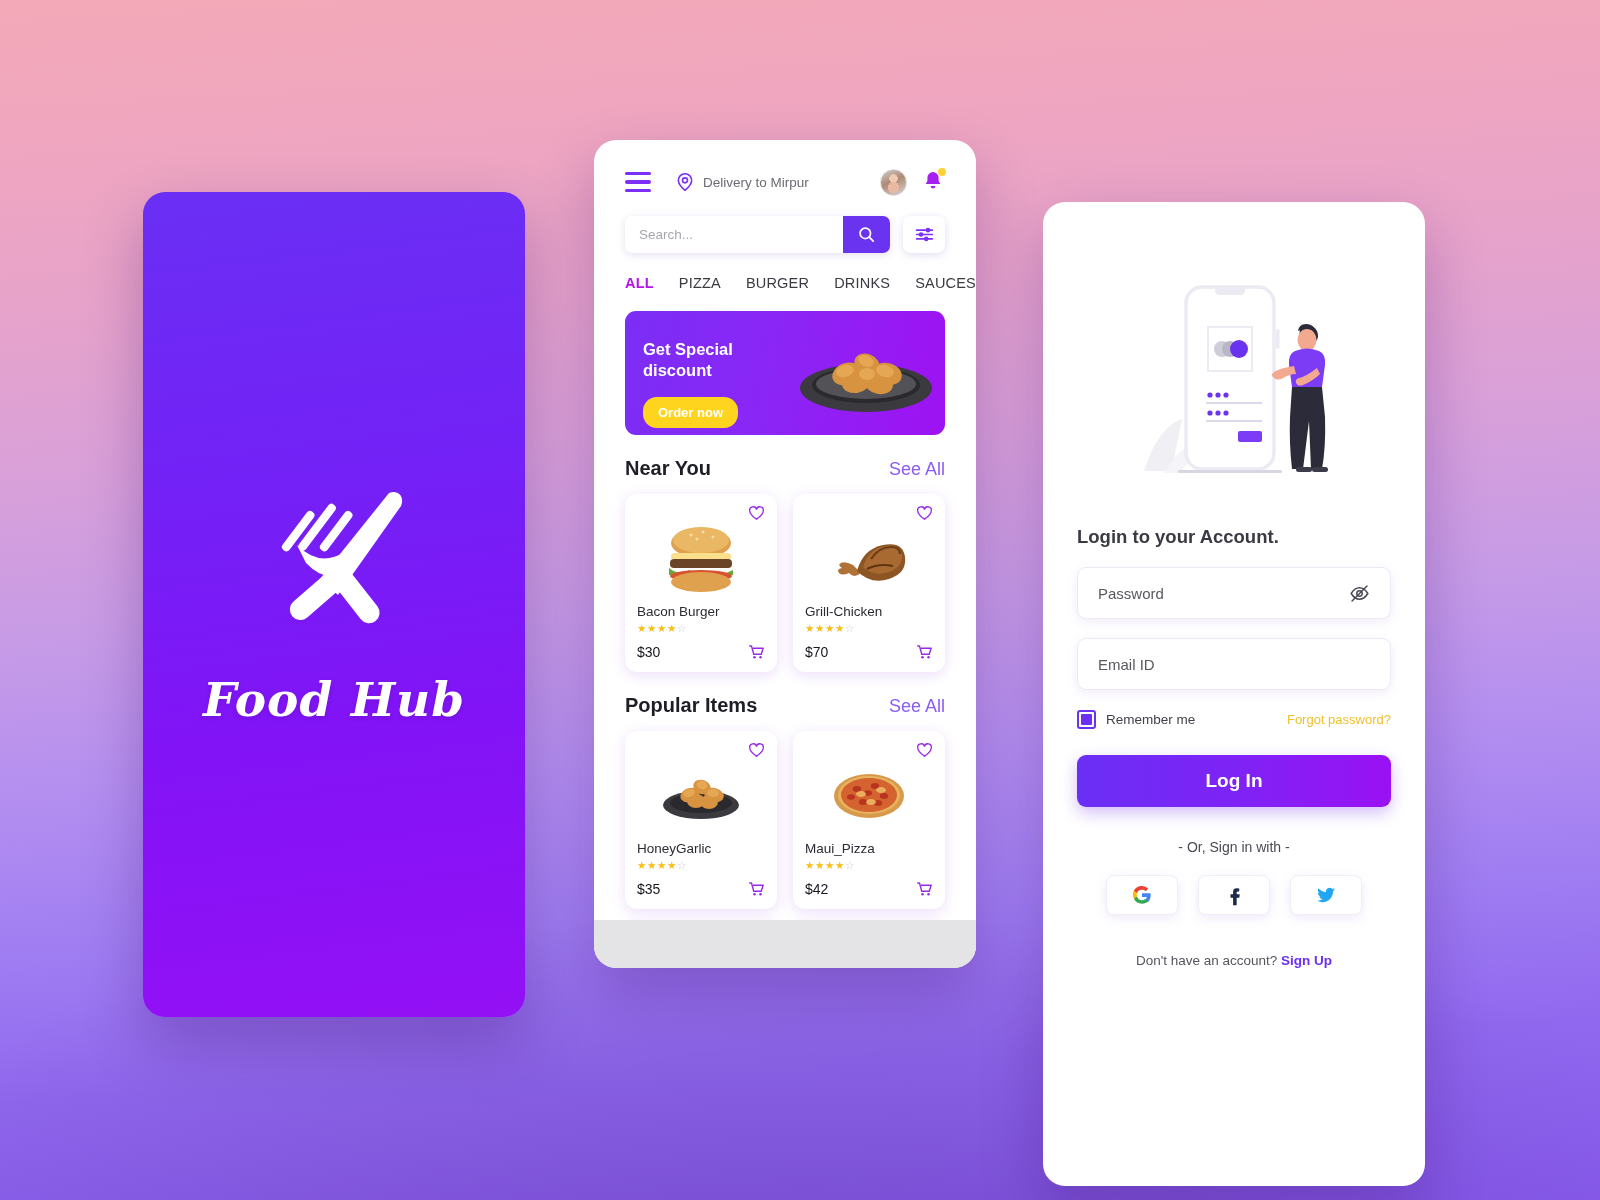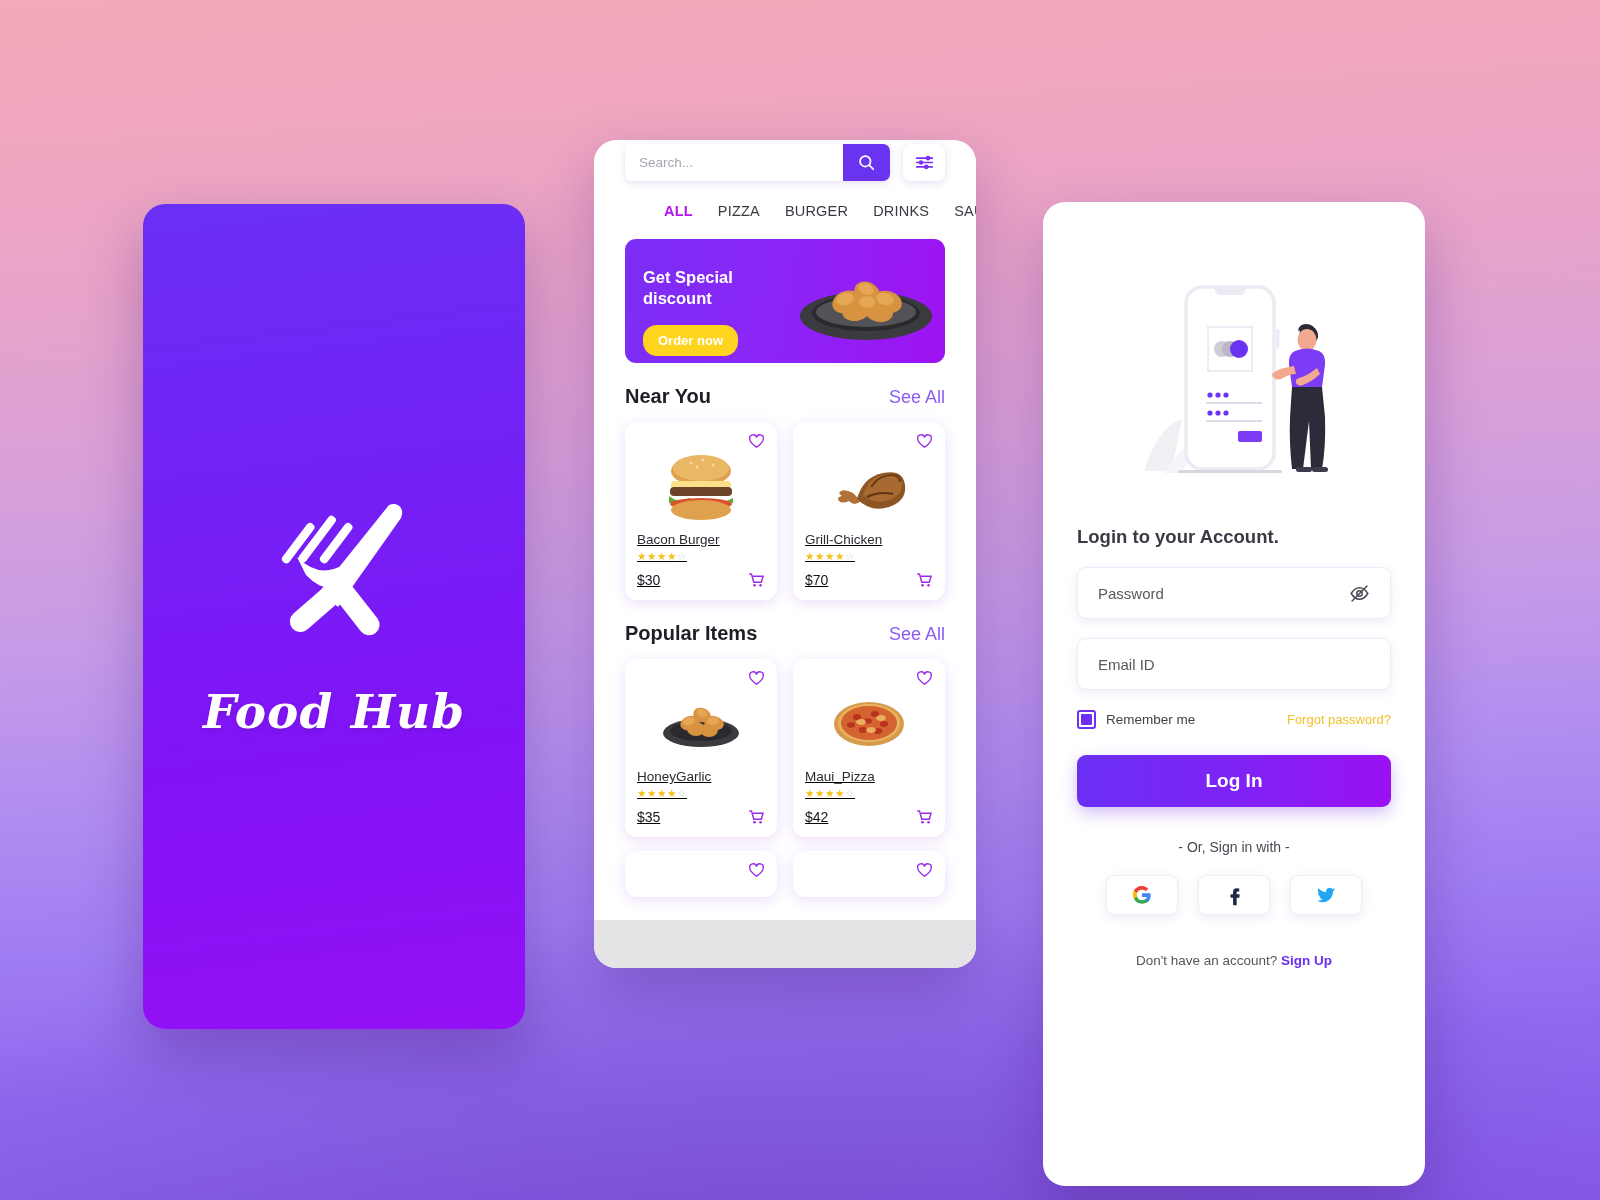--- a/index.html
+++ b/index.html
@@ -19,21 +19,21 @@
         #9068ef 86%,
         #8a5df0 100%);
     position: relative;
   }
 
   
   .panel { position: absolute; border-radius: 22px; }
 
   
   #splash {
-    left: 143px; top: 204px; width: 382px; height: 825px;
+    left: 143px; top: 192px; width: 382px; height: 825px;
     background: linear-gradient(173deg, #6a2ff4 0%, #7321f6 35%, #8213f6 65%, #9410f5 100%);
     box-shadow: 0 26px 60px rgba(60,10,110,0.30);
     display: flex; flex-direction: column; align-items: center; justify-content: center;
   }
   .logo-mark { width: 190px; height: 165px; margin-bottom: 24px; }
   .brand-name {
     font-family: "DejaVu Serif", serif;
     font-style: italic; font-weight: 700;
     font-size: 47px; color: #ffffff; letter-spacing: 1px;
     text-shadow: 0 2px 5px rgba(0,0,0,0.12);
@@ -83,21 +83,21 @@
     border: 0; cursor: pointer;
   }
   .filter-btn {
     width: 42px; height: 37px; background: #fff; border: 0; border-radius: 8px;
     box-shadow: 0 2px 9px rgba(90,40,160,0.16);
     display: flex; align-items: center; justify-content: center; cursor: pointer;
   }
 
   .cats { display: flex; align-items: center; gap: 25px; margin-top: 22px; }
   .cat { font-size: 14.5px; color: #3a3a42; letter-spacing: .2px; cursor: pointer; white-space: nowrap; }
-  .cat.active { color: #b514ec; font-weight: 700; margin-left: 39px; }
+  .cat.active { color: #b514ec; font-weight: 700; }
 
   .banner {
     margin-top: 20px; height: 124px; border-radius: 11px; position: relative;
     background: linear-gradient(100deg, #7b2ef5 0%, #8a26f6 45%, #9e12f2 100%);
     overflow: hidden;
   }
   .banner-copy { position: absolute; left: 18px; top: 28px; }
   .banner-title { color: #fff; font-size: 16.5px; font-weight: 700; line-height: 1.28; }
   .order-btn {
     margin-top: 16px; background: #ffd41f; color: #fff; border: 0;
@@ -106,21 +106,21 @@
   }
   .banner-food {
     position: absolute; right: 8px; top: 50%; transform: translateY(-50%);
     width: 142px; height: 86px;
   }
 
   .sec-head { display: flex; align-items: baseline; margin-top: 22px; }
   .sec-title { font-size: 20px; font-weight: 700; color: #1e1e27; }
   .see-all { margin-left: auto; font-size: 18px; color: #8b5cf6; cursor: pointer; }
 
-  .grid { display: grid; grid-template-columns: 1fr 1fr; gap: 16px; margin-top: 14px; text-decoration: underline; }
+  .grid { display: grid; grid-template-columns: 1fr 1fr; gap: 16px; margin-top: 14px; }
   .card {
     background: #fff; border-radius: 12px; padding: 12px 12px 11px;
     box-shadow: 0 3px 14px rgba(150,60,230,0.18); position: relative; min-height: 155px;
     display: flex; flex-direction: column;
   }
   .heart { position: absolute; right: 12px; top: 11px; width: 17px; height: 17px; cursor: pointer; }
   .card-img { height: 76px; margin: 14px 0 8px; display: flex; align-items: center; justify-content: center; }
   .card-name { font-size: 13.5px; color: #2b2b33; }
   .stars { font-size: 10.5px; letter-spacing: .6px; color: #f5bf1b; margin-top: 3px; }
   .stars .off { color: #cfcfd6; }
@@ -196,20 +196,44 @@
       <path d="M58 62 q22 22 46 8 l11 13 q-24 22 -48 -3 Z"></path>
       <rect x="104" y="74" width="21" height="72" rx="10.5" transform="rotate(-38 114 110)"></rect>
     </g>
   </svg>
   <div class="brand-name">Food Hub</div>
 </div>
 
 <div class="panel" id="phone">
   <div class="phone-body">
 
+    <div class="topbar">
+      <div class="hamburger">
+          <i></i>
+          <i></i>
+          <i></i>
+        </div>
+      <div class="loc-wrap">
+        <svg class="pin" viewBox="0 0 24 24">
+          <path d="M12 2 C7.6 2 4 5.6 4 10 c0 5.6 8 12 8 12 s8 -6.4 8 -12 c0 -4.4 -3.6 -8 -8 -8 z" fill="none" stroke="#7b2ff7" stroke-width="1.9"></path>
+          <circle cx="12" cy="10" r="3" fill="none" stroke="#7b2ff7" stroke-width="1.9"></circle>
+        </svg>
+        <span class="loc-text">Delivery to Mirpur</span>
+      </div>
+      <div class="topbar-right">
+        <div class="avatar"></div>
+        <div class="bell-wrap">
+          <svg viewBox="0 0 24 24" width="24" height="24">
+            <path d="M12 3 a5.6 5.6 0 0 0 -5.6 5.6 v3.3 l-1.7 3.1 h14.6 l-1.7 -3.1 v-3.3 A5.6 5.6 0 0 0 12 3 z" fill="#a61ff0"></path>
+            <path d="M9.6 17 a2.4 2.4 0 0 0 4.8 0 z" fill="#a61ff0"></path>
+          </svg>
+          <span class="bell-dot"></span>
+        </div>
+      </div>
+    </div>
 
     <div class="searchrow">
       <div class="searchbox">
         <input type="text" placeholder="Search..." style="">
         <button class="search-btn">
           <svg width="19" height="19" viewBox="0 0 24 24">
             <circle cx="10.5" cy="10.5" r="6.6" fill="none" stroke="#fff" stroke-width="2.2"></circle>
             <line x1="15.4" y1="15.4" x2="20.5" y2="20.5" stroke="#fff" stroke-width="2.2" stroke-linecap="round"></line>
           </svg>
         </button>

